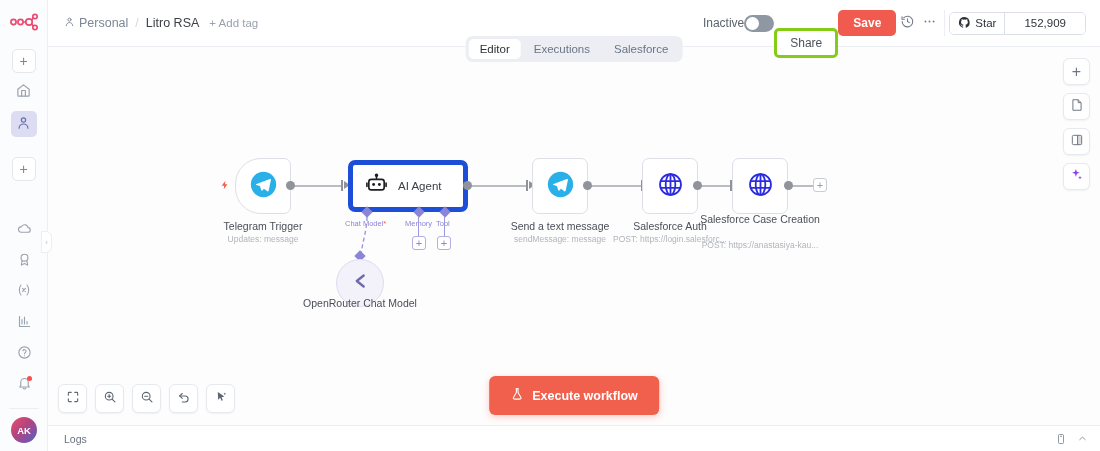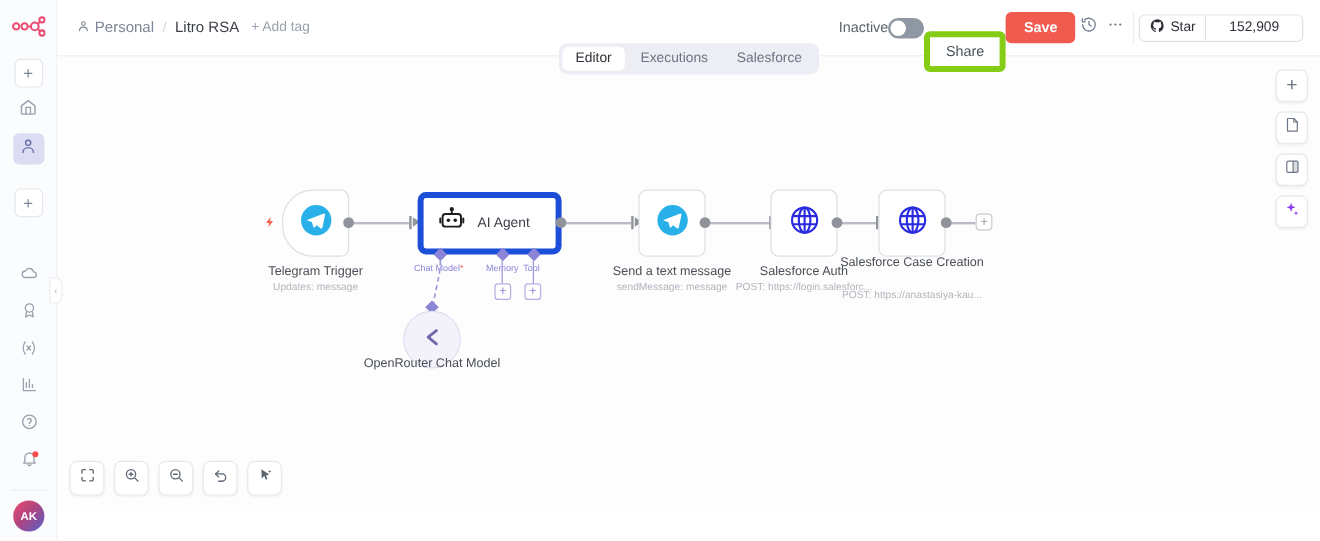--- a/index.html
+++ b/index.html
@@ -73,21 +73,21 @@
   .inactive-label { font-size: 12px; color: #5c636d; }
   .toggle {
     width: 30px; height: 17px; border-radius: 9px; background: #8f97a3;
     position: relative; cursor: pointer;
   }
   .toggle .knob {
     position: absolute; top: 2px; left: 2px; width: 13px; height: 13px;
     border-radius: 50%; background: #fff;
   }
   .btn-share {
-    border: 5px solid #84cc16; background: #fff; color: #4c535d;
+    border: 3px solid #84cc16; background: #fff; color: #4c535d;
     font-size: 12px; padding: 5px 13px; border-radius: 5px; cursor: pointer;
     font-family: inherit;
     margin-top: 40px;
   }
   .btn-save {
     border: none; background: #f05a4f; color: #fff; font-weight: bold;
     font-size: 12px; padding: 6px 15px; border-radius: 5px; cursor: pointer;
     font-family: inherit;
   }
   .hdr-icon {
@@ -578,17 +578,42 @@
         <div class="tool-btn">
           <span>
             <svg width="14" height="14" viewBox="0 0 24 24" fill="currentColor">
               <path d="M6.5 3.4 17.8 11l-4.8 1.3 2.2 5.1-2.3 1-2.2-5.1-3.6 3.4z"></path>
               <path d="M18.5 4.2l.7 1.7 1.7.7-1.7.7-.7 1.7-.7-1.7-1.7-.7 1.7-.7z"></path>
             </svg>
           </span>
         </div>
       </div>
 
-    </div>
-
+      <button class="exec-btn">
+        <span>
+          <svg width="14" height="14" viewBox="0 0 24 24" fill="none" stroke="#fff" stroke-width="1.8" stroke-linecap="round" stroke-linejoin="round">
+            <path d="M10 3h4"></path>
+              <path d="M10.6 3v6.3L5.6 18a1.8 1.8 0 0 0 1.5 2.8h9.8A1.8 1.8 0 0 0 18.4 18l-5-8.7V3"></path>
+          </svg>
+        </span>
+        <span>Execute workflow</span>
+      </button>
+    </div>
+
+    <div class="logs-bar">
+      <span class="logs-label">Logs</span>
+      <div class="logs-right">
+        <span class="logs-icon">
+          <svg width="12" height="12" viewBox="0 0 24 24" fill="none" stroke="currentColor" stroke-width="1.8" stroke-linejoin="round">
+            <rect x="7" y="3" width="10" height="18" rx="2"></rect>
+              <path d="M10 6.6h4"></path>
+          </svg>
+        </span>
+        <span class="logs-icon">
+          <svg width="11" height="11" viewBox="0 0 24 24" fill="none" stroke="currentColor" stroke-width="2" stroke-linecap="round" stroke-linejoin="round">
+            <path d="M6 14.5 12 9l6 5.5"></path>
+          </svg>
+        </span>
+      </div>
+    </div>
 
   </div>
 </div>
 
 </body></html>

